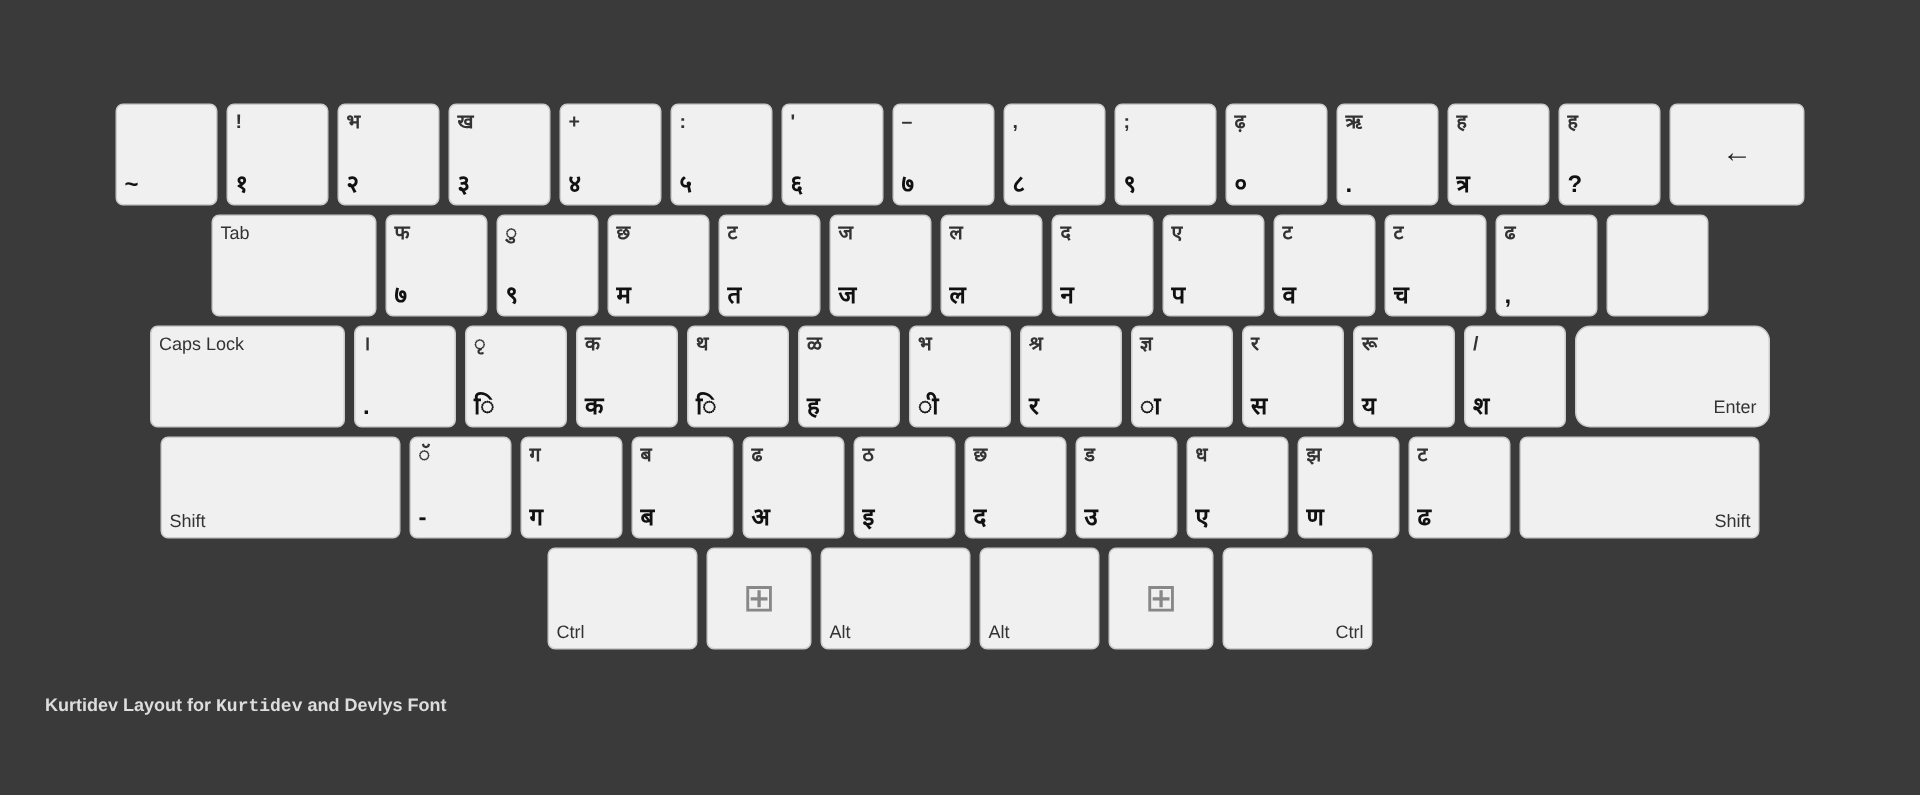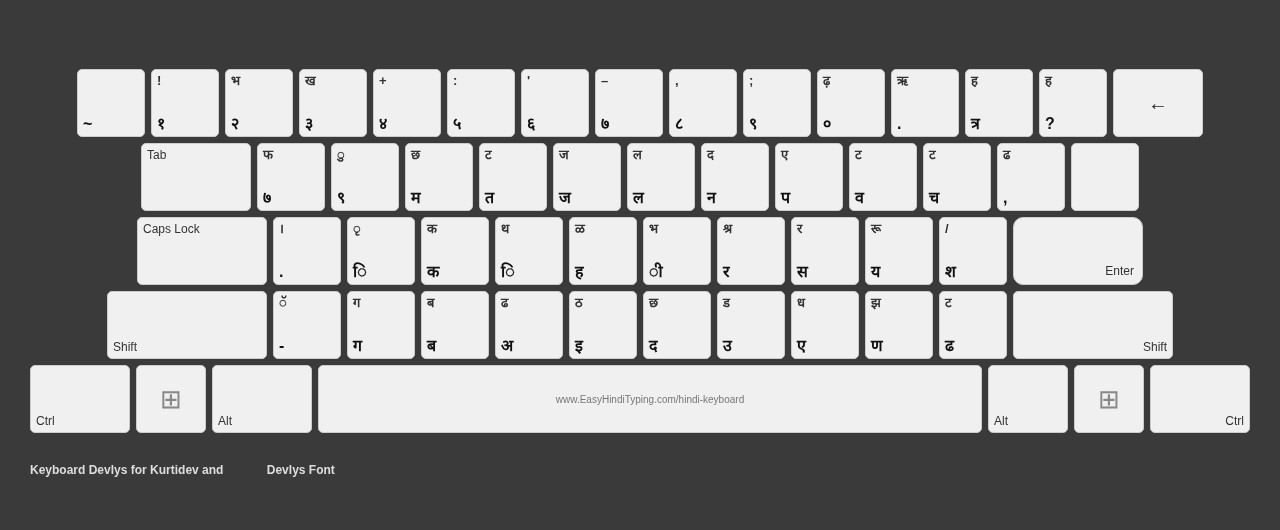--- a/index.html
+++ b/index.html
@@ -243,20 +243,24 @@
     </div>
     <div class="key">
       <span class="top-char">भ</span>
       <span class="bottom-char">ी</span>
     </div>
     <div class="key">
       <span class="top-char">श्र</span>
       <span class="bottom-char">र</span>
     </div>
     <div class="key">
+      <span class="top-char">ज्ञ</span>
+      <span class="bottom-char">ा</span>
+    </div>
+    <div class="key">
       <span class="top-char">र</span>
       <span class="bottom-char">स</span>
     </div>
     <div class="key">
       <span class="top-char">रू</span>
       <span class="bottom-char">य</span>
     </div>
     <div class="key">
       <span class="top-char">/</span>
       <span class="bottom-char">श</span>
@@ -318,34 +322,31 @@
   <div class="keyboard-row">
     <div class="key key-ctrl-l" style="justify-content:flex-end;">
       <span class="key-label">Ctrl</span>
     </div>
     <div class="key key-win-l" style="align-items:center;justify-content:center;">
       <span style="font-size:26px;color:#888;">⊞</span>
     </div>
     <div class="key key-alt-l" style="justify-content:flex-end;">
       <span class="key-label">Alt</span>
     </div>
-    <div class="key key-space" style="align-items:center;justify-content:center;">
-      <span style="font-size:10px;color:#777;">www.EasyHindiTyping.com/hindi-keyboard</span>
-    </div>
     <div class="key key-alt-r" style="justify-content:flex-end;">
       <span class="key-label">Alt</span>
     </div>
     <div class="key key-win-r" style="align-items:center;justify-content:center;">
       <span style="font-size:26px;color:#888;">⊞</span>
     </div>
     <div class="key key-ctrl-r" style="align-items:flex-end;justify-content:flex-end;">
       <span class="key-label">Ctrl</span>
     </div>
   </div>
 
 </div>
 
 <div class="footer">
   <div class="left">
-    <span>Keyboard Devlys</span>
-    <span> for <span style="font-weight:bold;">Kurtidev</span> and <span style="font-weight:bold;margin-left:40px;">Devlys</span> Font</span>
+    <span>Kurtidev Layout</span>
+    <span> for <span style="font-weight:bold;font-family:Liberation Mono, monospace;">Kurtidev</span> and <span style="font-weight:bold;">Devlys</span> Font</span>
   </div>
 </div>
 
 </body></html>

